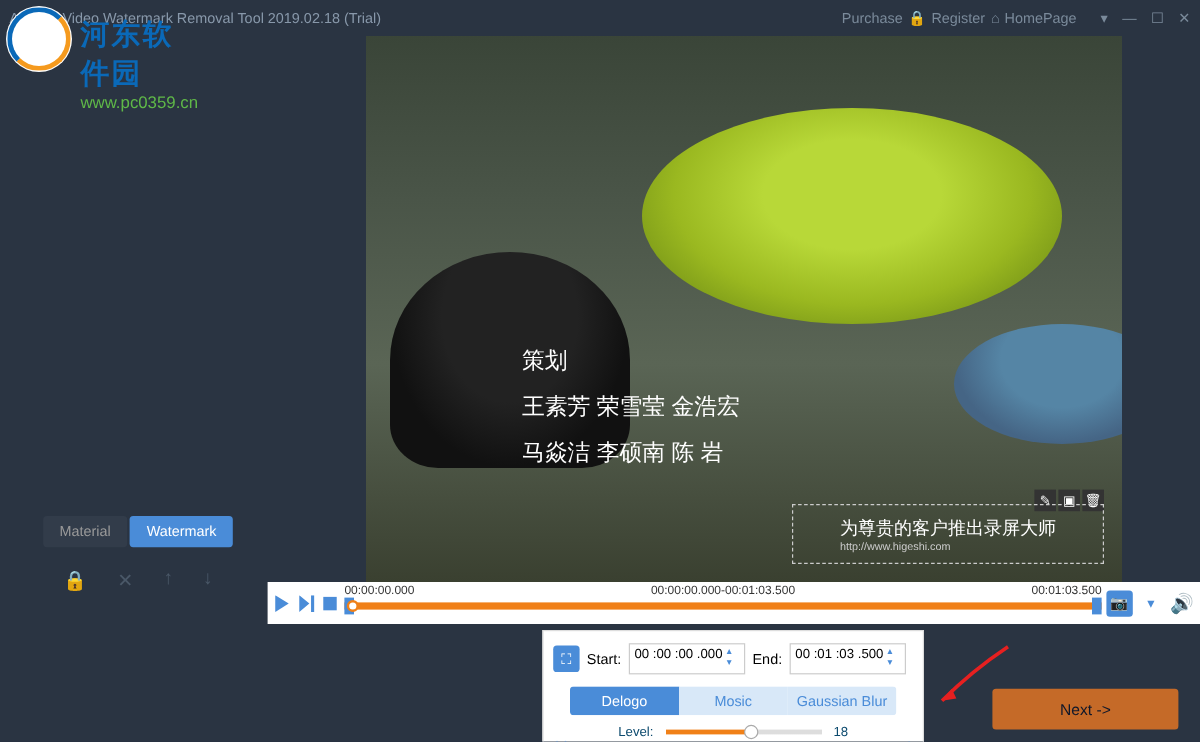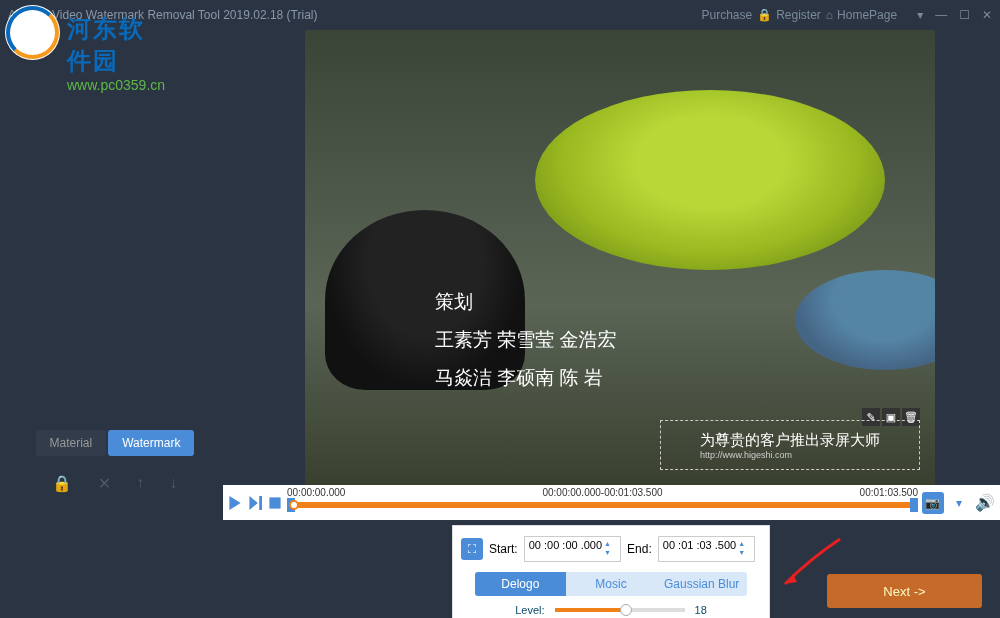--- a/index.html
+++ b/index.html
@@ -71,21 +71,21 @@
 .slider { width: 130px; height: 4px; background: linear-gradient(to right,#f08018 55%,#ddd 55%); position: relative; }
 .slider-handle { position: absolute; left: 55%; top: 50%; transform: translate(-50%,-50%); width: 12px; height: 12px; background: #fff; border: 1px solid #aaa; border-radius: 50%; cursor: pointer; }
 .panel-footer { position: absolute; bottom: 6px; left: 8px; right: 8px; display: flex; justify-content: space-between; }
 .pf-btn { color: #4a8cd8; font-size: 16px; cursor: pointer; font-weight: bold; }
 
 
 .red-arrow { position: absolute; left: 775px; top: 504px; pointer-events: none; }
 .red-arrow svg { width: 70px; height: 60px; }
 
 
-.next-btn { position: absolute; right: 18px; bottom: 10px; width: 155px; height: 34px; background: #c56a28; color: #fef9c3; display: flex; align-items: center; justify-content: center; font-size: 13px; border-radius: 3px; cursor: pointer; }
+.next-btn { position: absolute; right: 18px; bottom: 10px; width: 155px; height: 34px; background: #c56a28; color: #0f172a; display: flex; align-items: center; justify-content: center; font-size: 13px; border-radius: 3px; cursor: pointer; }
 
 </style>
 </head>
 <body>
 
 <div class="titlebar">
   <span class="title">AiviSoft Video Watermark Removal Tool 2019.02.18 (Trial)</span>
   <div class="links">
     <span>Purchase</span>
     <span>

